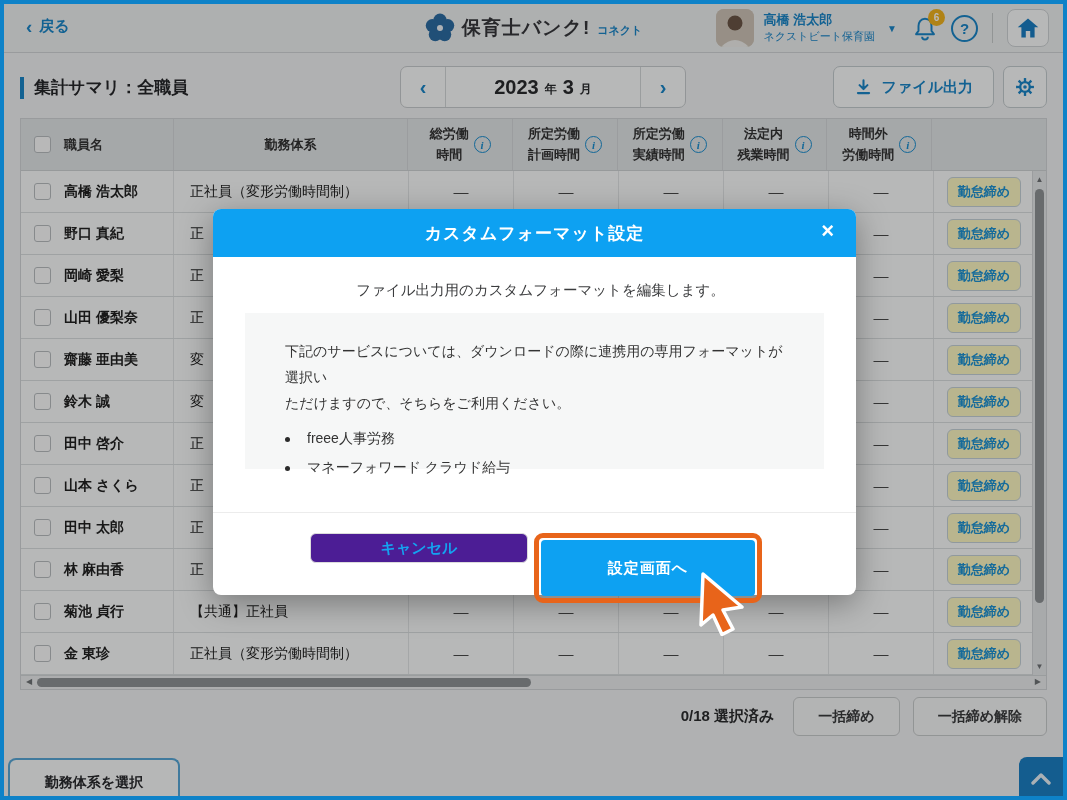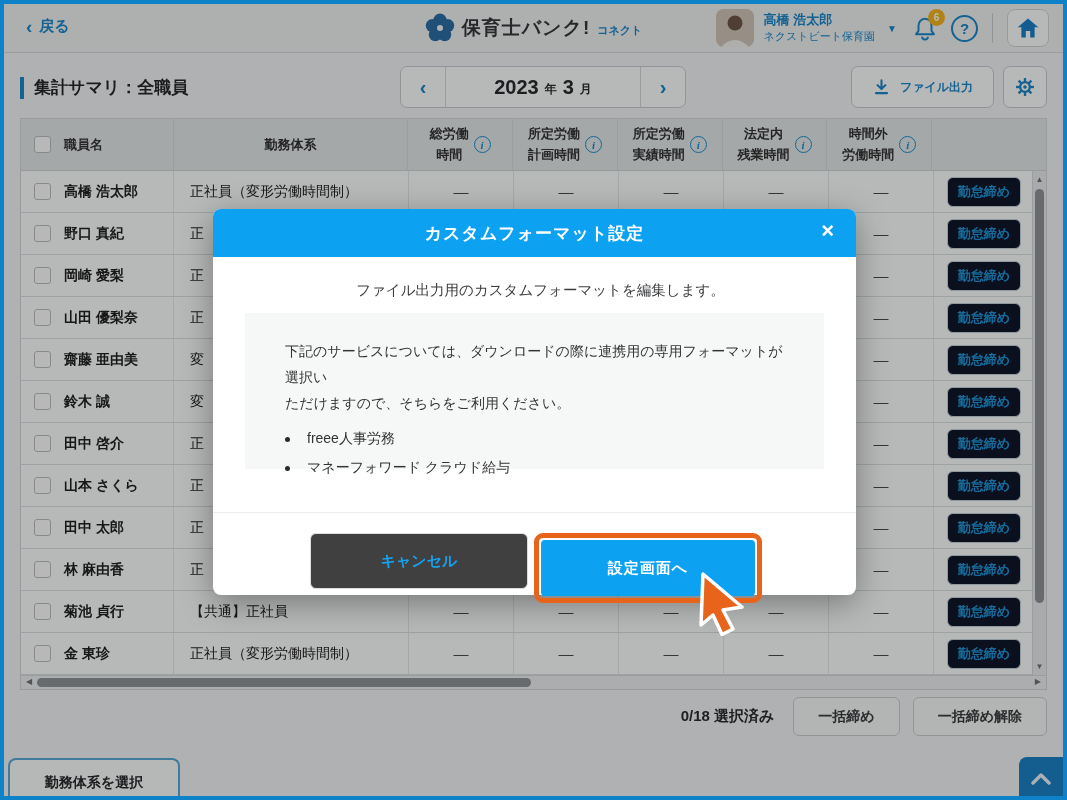--- a/index.html
+++ b/index.html
@@ -30,21 +30,21 @@
 
   
   .ptitle { position:absolute; left:20px; top:76px; display:flex; align-items:center; gap:10px; font-size:17px; font-weight:bold; color:#26272a; z-index:1; }
   .tbar { width:4px; height:22px; background:#1b87c9; display:inline-block; }
   .monthpick { position:absolute; left:400px; top:66px; height:42px; display:flex; background:#fbfcfc; border:1px solid #c9cdcf; border-radius:7px; overflow:hidden; z-index:1; }
   .mp-btn { width:44px; border:none; background:transparent; color:#1b87c9; font-size:20px; font-weight:bold; cursor:pointer; }
   .mp-label { width:196px; border-left:1px solid #d4d7d9; border-right:1px solid #d4d7d9; display:flex; align-items:center; justify-content:center; gap:6px; }
   .mp-num { font-size:20px; font-weight:bold; color:#2a2b2e; }
   .mp-unit { font-size:12px; font-weight:bold; color:#2a2b2e; margin-top:5px; }
   .tools { position:absolute; right:20px; top:66px; display:flex; gap:9px; z-index:1; }
-  .export { height:42px; padding:0 20px; background:#fbfcfc; border:1px solid #c5cccf; border-radius:7px; color:#1b87c9; font-size:12px; font-weight:bold; display:flex; align-items:center; gap:9px; cursor:pointer; }
+  .export { height:42px; padding:0 20px; background:#fbfcfc; border:1px solid #c5cccf; border-radius:7px; color:#1b87c9; font-size:15px; font-weight:bold; display:flex; align-items:center; gap:9px; cursor:pointer; }
   .gearbtn { width:44px; height:42px; background:#fbfcfc; border:1px solid #c5cccf; border-radius:7px; display:flex; align-items:center; justify-content:center; cursor:pointer; }
 
   
   .table { position:absolute; left:20px; top:118px; width:1027px; border:1px solid #d2d5d7; z-index:1; background:#fbfcfc; }
   .thead { display:flex; height:52px; background:#e3e6e8; border-bottom:1px solid #cfd3d5; font-size:13px; font-weight:bold; color:#333; }
   .th { display:flex; align-items:center; justify-content:center; border-right:1px solid #d5d8da; height:100%; }
   .th.name-c { width:153px; justify-content:flex-start; padding-left:13px; gap:13px; }
   .th.wt { width:235px; }
   .th.num { width:105px; gap:5px; }
   .th.act { width:100px; border-right:none; }
@@ -53,21 +53,21 @@
   .info { width:17px; height:17px; min-width:17px; border:1.5px solid #1a8fd1; border-radius:50%; color:#1a8fd1; font:italic bold 11px "Liberation Serif","DejaVu Serif",serif; display:flex; align-items:center; justify-content:center; cursor:pointer; }
   .cb { width:17px; height:17px; min-width:17px; background:#fdfdfd; border:1px solid #b9bec1; border-radius:3px; display:inline-block; cursor:pointer; }
   .tbody { position:relative; height:504px; overflow:hidden; }
   .trow { display:flex; height:42px; border-bottom:1px solid #dbdee0; background:#fbfcfc; }
   .c { display:flex; align-items:center; border-right:1px solid #e2e5e7; height:100%; }
   .c.name-c { width:153px; padding-left:13px; gap:13px; }
   .nm { font-size:14px; color:#222; font-weight:bold; }
   .c.wt { width:235px; padding-left:16px; font-size:14px; color:#222; }
   .c.num { width:105px; justify-content:center; font-size:15px; color:#4a4a4a; }
   .c.act { width:100px; justify-content:center; border-right:none; }
-  .kbtn { padding:5px 10px; background:#0f172a; border:1px solid #c6d2d9; border-radius:6px; color:#1f93d4; font-size:13px; font-weight:bold; cursor:pointer; }
+  .kbtn { padding:5px 10px; background:#fef9c3; border:1px solid #c6d2d9; border-radius:6px; color:#1f93d4; font-size:13px; font-weight:bold; cursor:pointer; }
   .vscroll { position:absolute; right:0; top:0; width:14px; height:504px; background:#e7e9eb; border-left:1px solid #d5d8da; cursor:pointer; }
   .vs-up, .vs-dn { position:absolute; left:0; width:100%; text-align:center; font-size:8px; color:#707376; }
   .vs-up { top:4px; } .vs-dn { bottom:4px; }
   .vthumb { position:absolute; left:2px; top:18px; width:9px; height:414px; background:#8f9396; border-radius:5px; }
   .hscroll { position:relative; height:14px; background:#eceeef; border-top:1px solid #d4d7d9; cursor:pointer; }
   .hs-l, .hs-r { position:absolute; top:1px; font-size:8px; color:#707376; }
   .hs-l { left:5px; } .hs-r { right:5px; }
   .hthumb { position:absolute; left:16px; top:2px; width:494px; height:9px; background:#8f9396; border-radius:5px; }
 
   
@@ -85,21 +85,21 @@
   .mhead { position:absolute; left:0; right:0; top:0; height:48px; background:#0da1f2; border-radius:8px 8px 0 0; display:flex; align-items:center; justify-content:center; }
   .mtitle { color:#fff; font-size:17px; font-weight:bold; letter-spacing:1px; }
   .mclose { position:absolute; right:22px; top:11px; color:#fff; font-size:22px; font-weight:bold; cursor:pointer; line-height:1; }
   .mlead { position:absolute; left:12px; right:0; top:72px; text-align:center; font-size:14.5px; color:#3b3c3e; }
   .mnote { position:absolute; left:32px; right:32px; top:104px; height:156px; background:#f6f7f7; padding:25px 40px 0; }
   .mnote-p { white-space:pre-line; font-size:14px; line-height:26px; color:#333; }
   .bullet { display:flex; align-items:center; gap:17px; margin-top:11px; font-size:14px; color:#333; }
   .bullet:first-of-type { margin-top:14px; }
   .dot { width:5px; height:5px; min-width:5px; background:#2b2b2b; border-radius:50%; }
   .mdivider { position:absolute; left:0; right:0; top:303px; border-top:1px solid #ececec; }
-  .mcancel { position:absolute; left:97px; top:324px; width:218px; height:56px; background:#404040; border:1px solid #dcdcdc; border-radius:6px; color:#14a3f0; font-size:15px; font-weight:bold; cursor:pointer; }
+  .mcancel { position:absolute; left:97px; top:324px; width:218px; height:30px; background:#4c1d95; border:1px solid #dcdcdc; border-radius:6px; color:#14a3f0; font-size:15px; font-weight:bold; cursor:pointer; }
   .ring { position:absolute; left:321px; top:324px; width:228px; height:70px; border:5px solid #e8641a; border-radius:9px; padding:2px; }
   .mconfirm { width:100%; height:100%; background:#0da1f2; border:none; border-radius:4px; color:#fff; font-size:15px; font-weight:bold; letter-spacing:1px; cursor:pointer; }
   .cursor { position:absolute; left:694px; top:572px; z-index:40; }
 </style>
 </head>
 <body>
 
 <div class="page">
 
   <div class="appbar">

